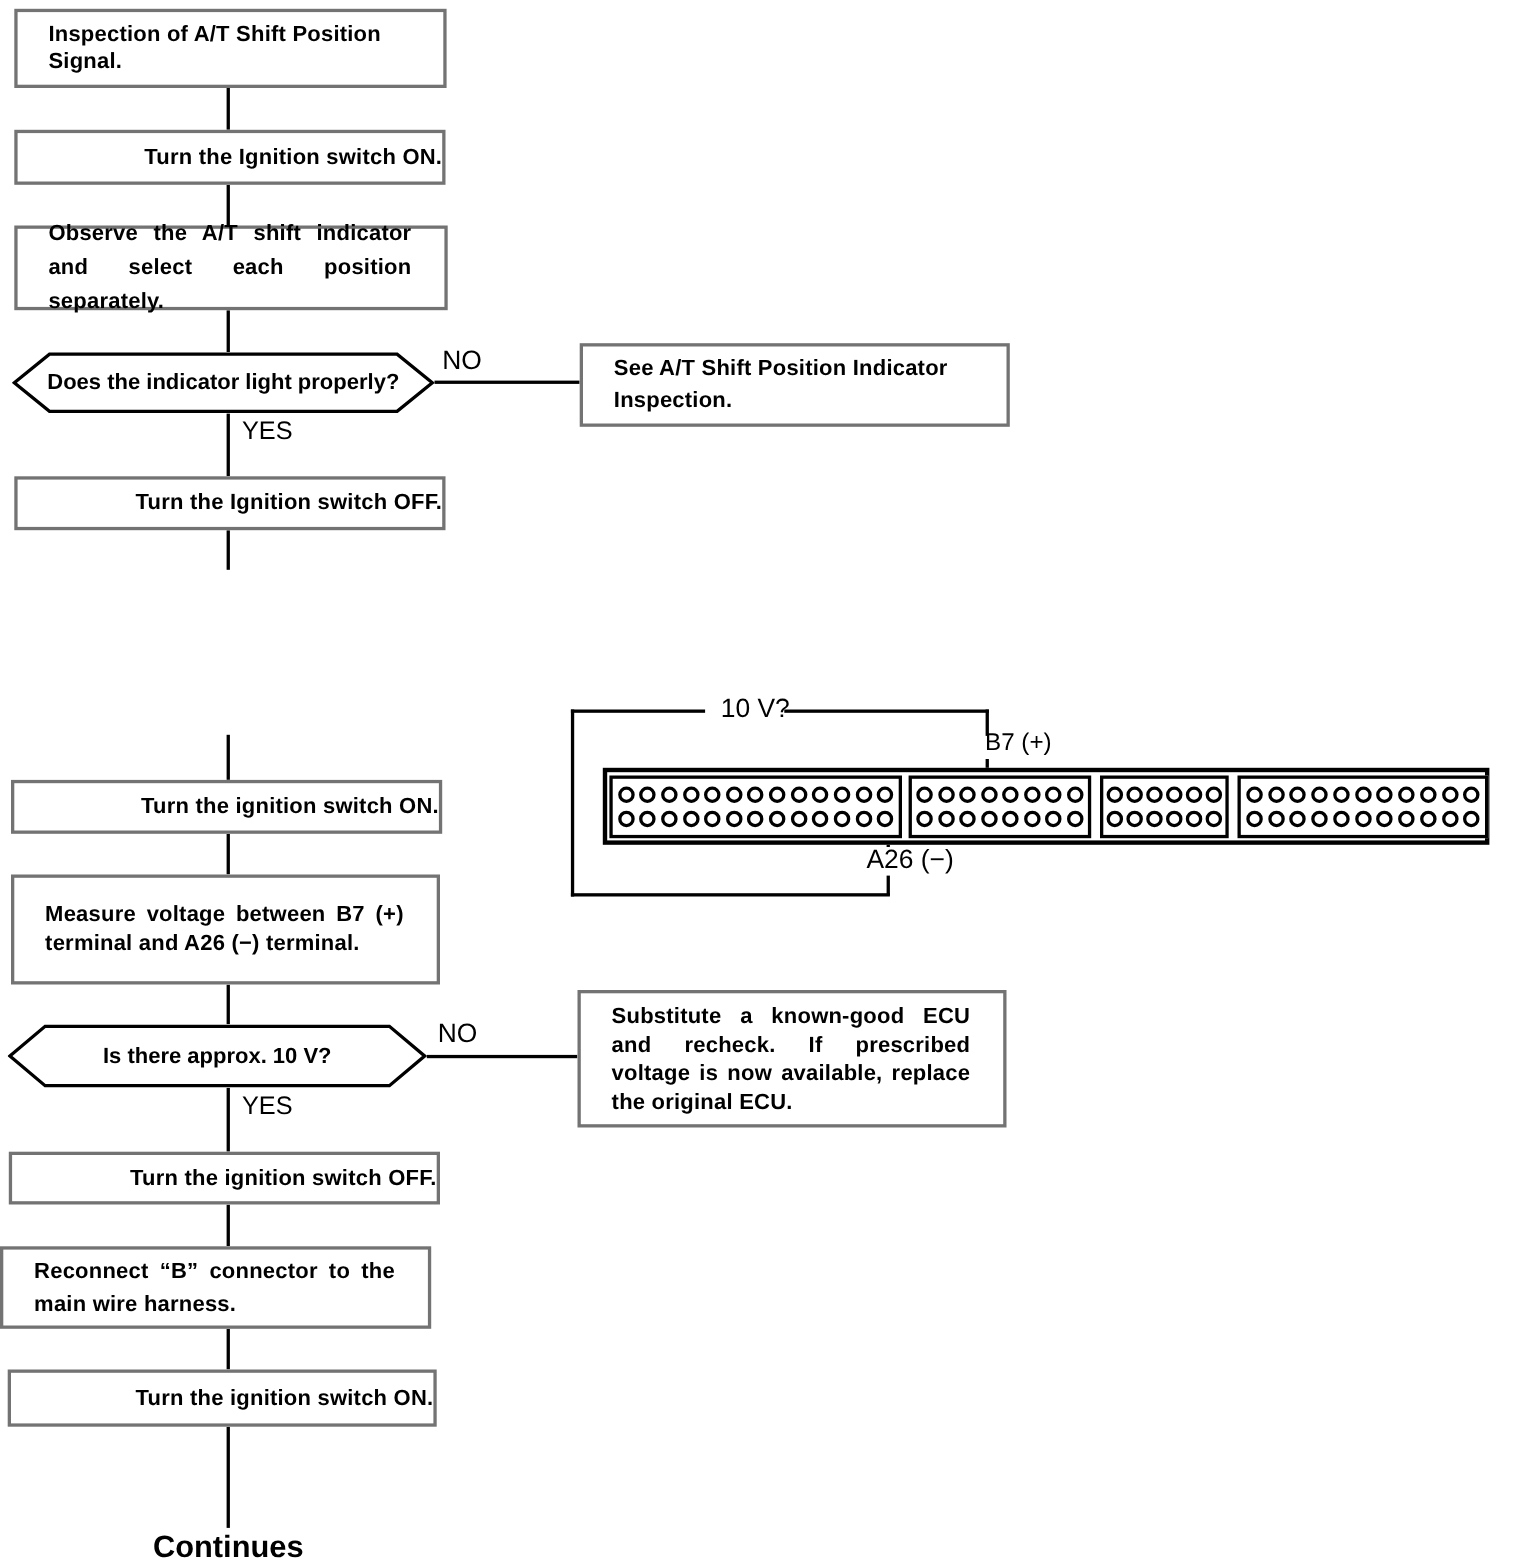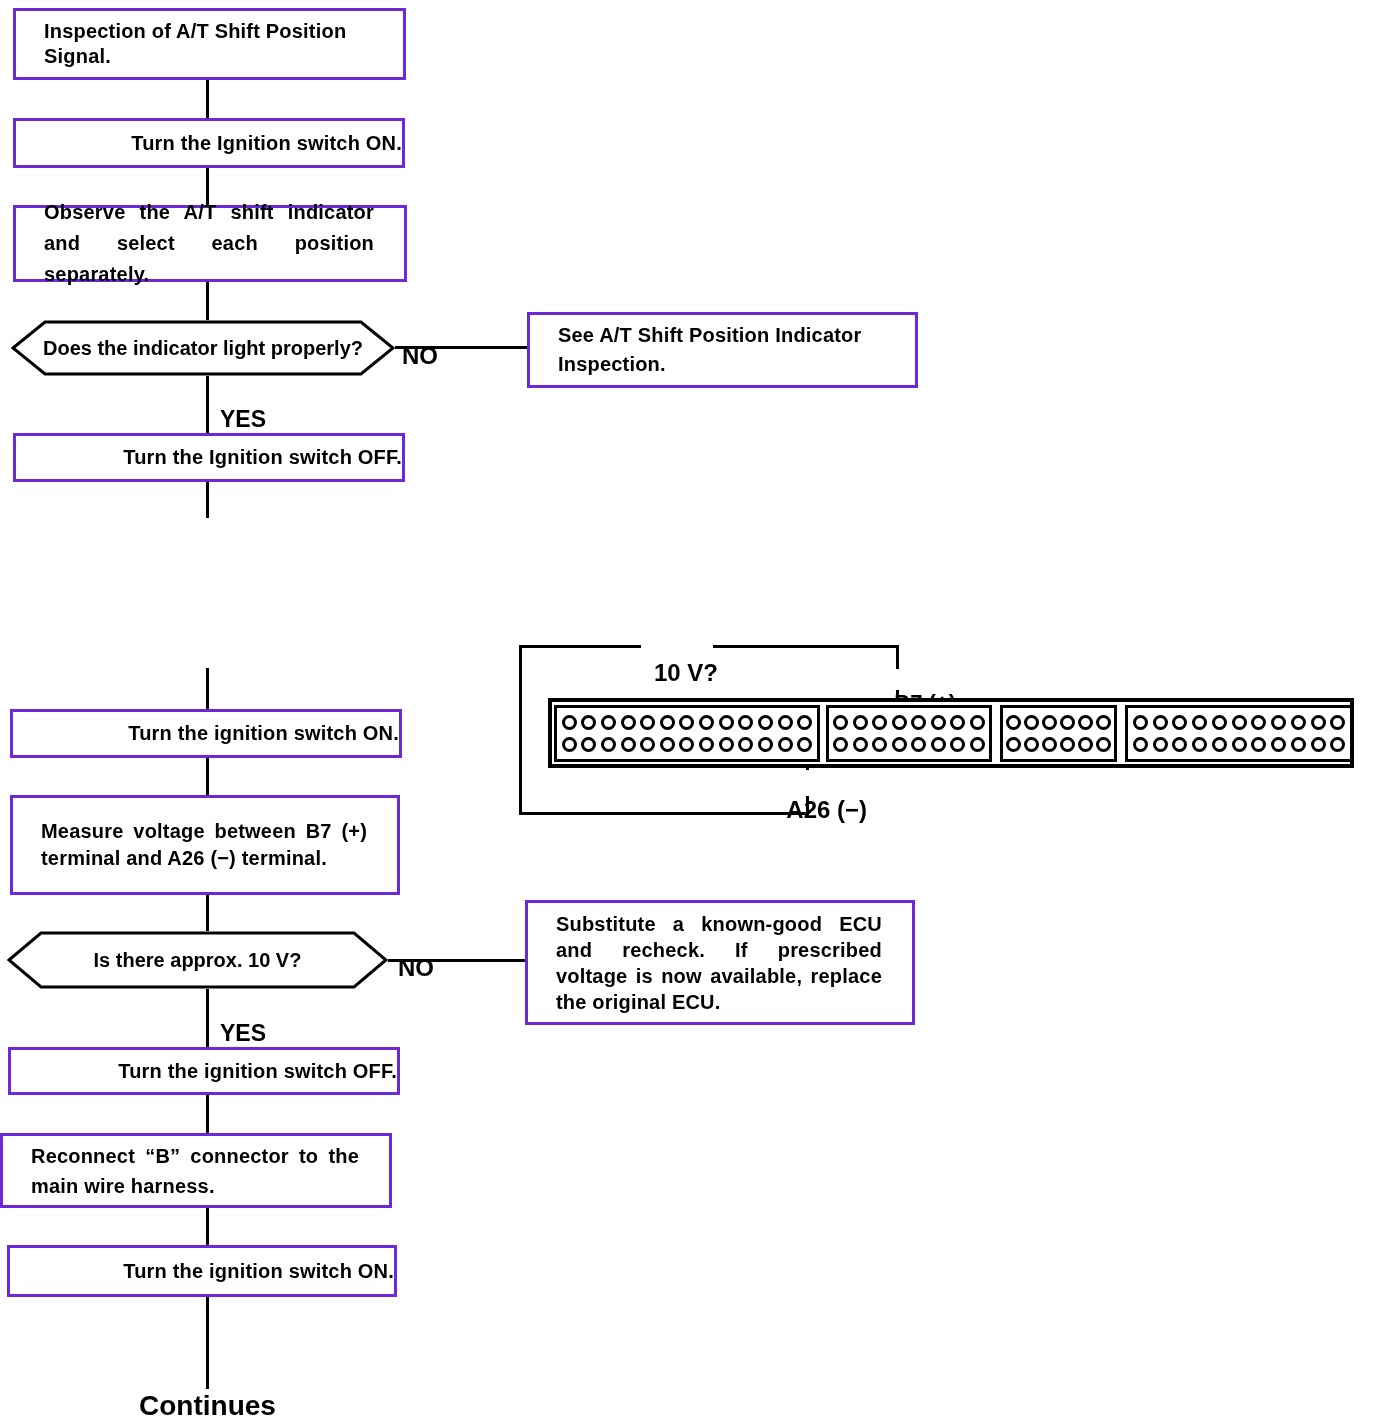--- a/index.html
+++ b/index.html
@@ -1,38 +1,38 @@
 <!DOCTYPE html>
 <html><head>
 <meta charset="utf-8">
 <style>
   html, body { margin:0; padding:0; background:#ffffff; }
   .canvas {
     position:relative; width:1376px; height:1424px; background:#ffffff;
     font-family:"Liberation Sans", sans-serif; color:#000;
   }
   .box {
-    position:absolute; border:3px solid #6d28d9; background:#fff;
+    position:absolute; border:3px solid #737373; background:#fff;
     box-sizing:border-box; display:flex; align-items:center;
     font-size:20px; font-weight:700; letter-spacing:0.2px; line-height:25px;
   }
   .box .txt { width:100%; }
   .box.center { justify-content:center; }
   .box.center .txt { text-align:right; }
   .box.justify .txt { text-align:justify; }
   .pad { padding:10px 30px 10px 28px; }
   .vline, .hline { position:absolute; background:#000; }
   .hex { position:absolute; }
   .hex svg { position:absolute; left:0; top:0; width:100%; height:100%; }
   .hex .txt {
     position:absolute; left:0; top:0; right:0; bottom:0;
     display:flex; align-items:center; justify-content:center;
     font-size:20px; font-weight:700;
   }
-  .lbl { position:absolute; font-weight:700; white-space:nowrap;margin-top:28px; }
+  .lbl { position:absolute; font-weight:400; white-space:nowrap; }
   .lbl.center { text-align:right; }
   .blk {
     position:absolute; border:3px solid #000; background:#fff; box-sizing:border-box;
     display:flex; flex-direction:column; justify-content:space-evenly;
   }
   .pin-row { display:flex; justify-content:space-evenly; align-items:center; }
   .pin {
     width:9px; height:9px; border:3px solid #000; border-radius:50%;
     background:#fff; display:inline-block;
   }

